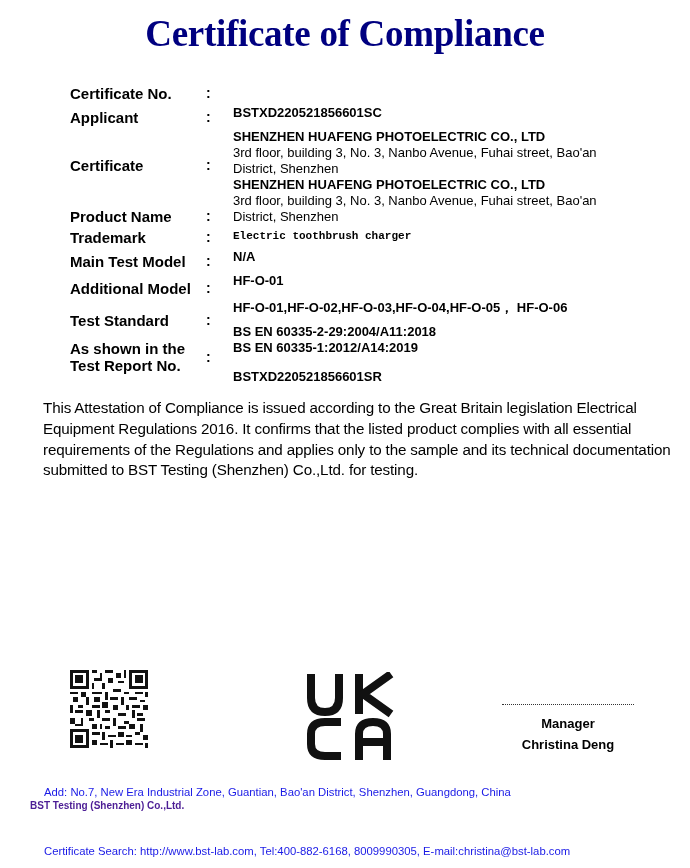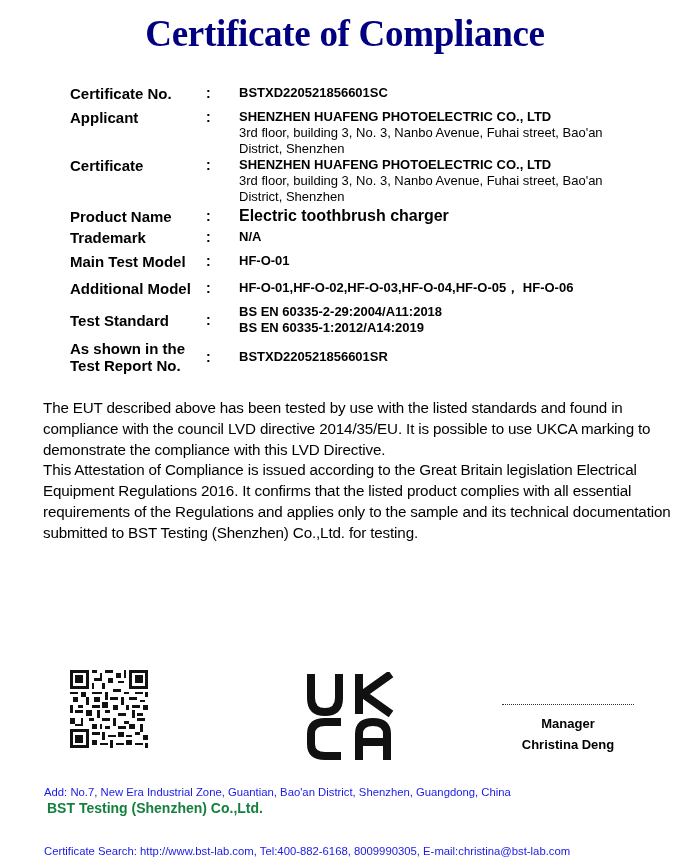--- a/index.html
+++ b/index.html
@@ -1,31 +1,31 @@
 <!DOCTYPE html>
 <html><head>
 <meta charset="utf-8">
 <style>
   html, body { margin: 0; padding: 0; background: #ffffff; }
   body { width: 690px; height: 868px; position: relative; overflow: hidden; color: #000; font-family: "Liberation Sans", sans-serif; }
   .title { position: absolute; left: 0; top: 8px; width: 690px; text-align: center; font-family: "Liberation Serif", serif; font-weight: bold; font-size: 37px; color: #000080; letter-spacing: -0.3px; line-height: 52px; }
   .row { position: absolute; left: 60px; width: 600px; }
   .label { position: absolute; left: 10px; font-weight: bold; font-size: 15px; line-height: 17px; }
   .colon { position: absolute; left: 146px; font-weight: bold; font-size: 14px; }
-  .val { position: absolute; left: 179px; font-size: 13px; line-height: 16px; }
+  .val { position: absolute; left: 173px; font-size: 13px; line-height: 16px; margin-top: 20px; }
   .val b { font-weight: bold; }
   .val .addr { font-weight: normal; }
-  .val.serifv { font-family: Liberation Sans, sans-serif; font-weight: bold; font-size: 16px; }
+  .val.serifv { font-family: Liberation Mono, monospace; font-weight: bold; font-size: 11px; }
   .body-text { position: absolute; left: 43px; top: 398px; width: 630px; font-size: 15.2px; line-height: 20.8px; letter-spacing: -0.15px; }
   .body-text p { margin: 0; }
   .qr { position: absolute; left: 70px; top: 669px; width: 78px; height: 80px; }
   .ukca { position: absolute; left: 303px; top: 672px; width: 92px; height: 88px; }
   .sig { position: absolute; left: 498px; top: 700px; width: 140px; text-align: center; font-weight: bold; font-size: 13px; line-height: 21px; }
   .sig .dots { border-top: 1px dotted #333; margin: 4px 4px 8px 4px; height: 0; }
-  .company { position: absolute; left: 47px; top: 800px; font-weight: bold; font-size: 14px; color: #15803d; }
+  .company { position: absolute; left: 30px; top: 800px; font-weight: bold; font-size: 10px; color: #4c1d95; }
   .footer-line { position: absolute; left: 44px; font-size: 11.3px; color: #1a1ae6; }
 </style>
 </head>
 <body>
 
 <div class="title">Certificate of Compliance</div>
 
 <div class="row" style="top:85px;">
   <span class="label">Certificate No.</span>
   <span class="colon">:</span>
@@ -88,21 +88,20 @@
 <div class="row" style="top:340px;">
   <span class="label">
     <span>As shown in the</span><br>
     <span>Test Report No.</span>
   </span>
   <span class="colon" style="top:9px;">:</span>
   <span class="val" style="top:9px;text-align:right;"><b>BSTXD220521856601SR</b></span>
 </div>
 
 <div class="body-text">
-  <p>The EUT described above has been tested by use with the listed standards and found in compliance with the council LVD directive 2014/35/EU. It is possible to use UKCA marking to demonstrate the compliance with this LVD Directive.</p>
   <p>This Attestation of Compliance is issued according to the Great Britain legislation Electrical Equipment Regulations 2016. It confirms that the listed product complies with all essential requirements of the Regulations and applies only to the sample and its technical documentation submitted to BST Testing (Shenzhen) Co.,Ltd. for testing.</p>
 </div>
 
 <div class="qr">
   <svg width="78" height="80" viewBox="0 0 29 29" shape-rendering="crispEdges">
     <rect width="29" height="29" fill="#fff"></rect>
     <g fill="#111">
       <rect x="0" y="0" width="7" height="7"></rect>
         <rect x="1" y="1" width="5" height="5" fill="#fff"></rect>
         <rect x="2" y="2" width="3" height="3"></rect>

